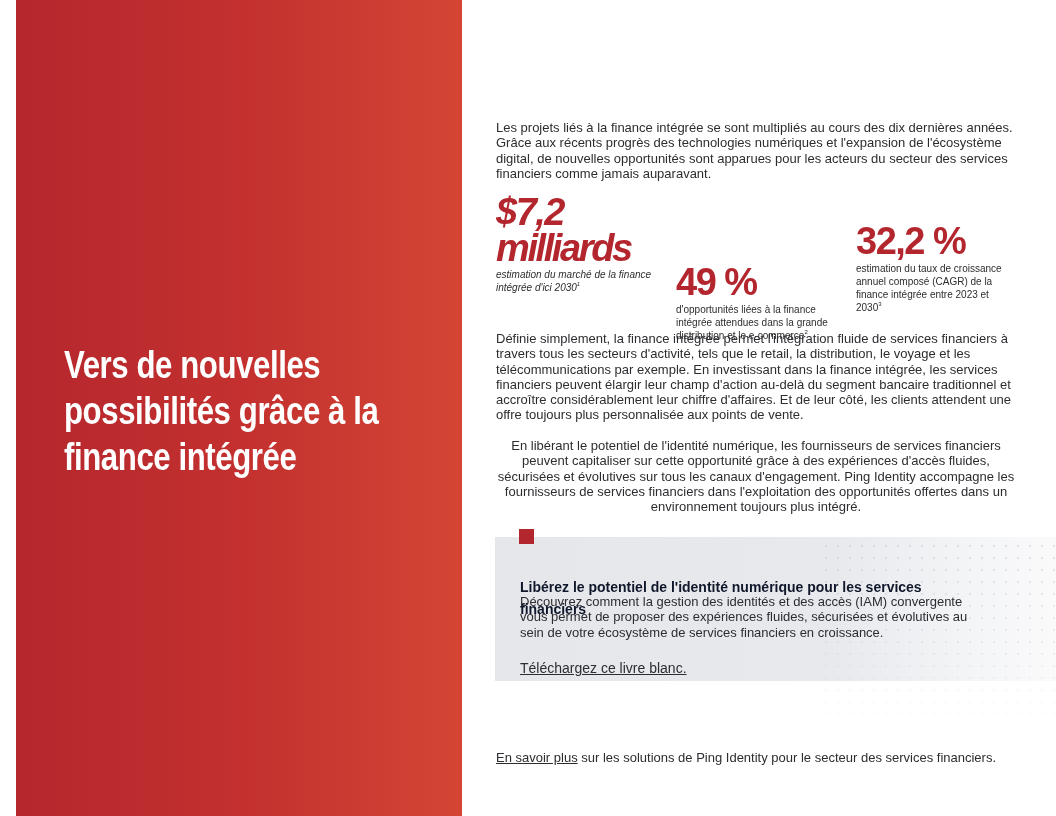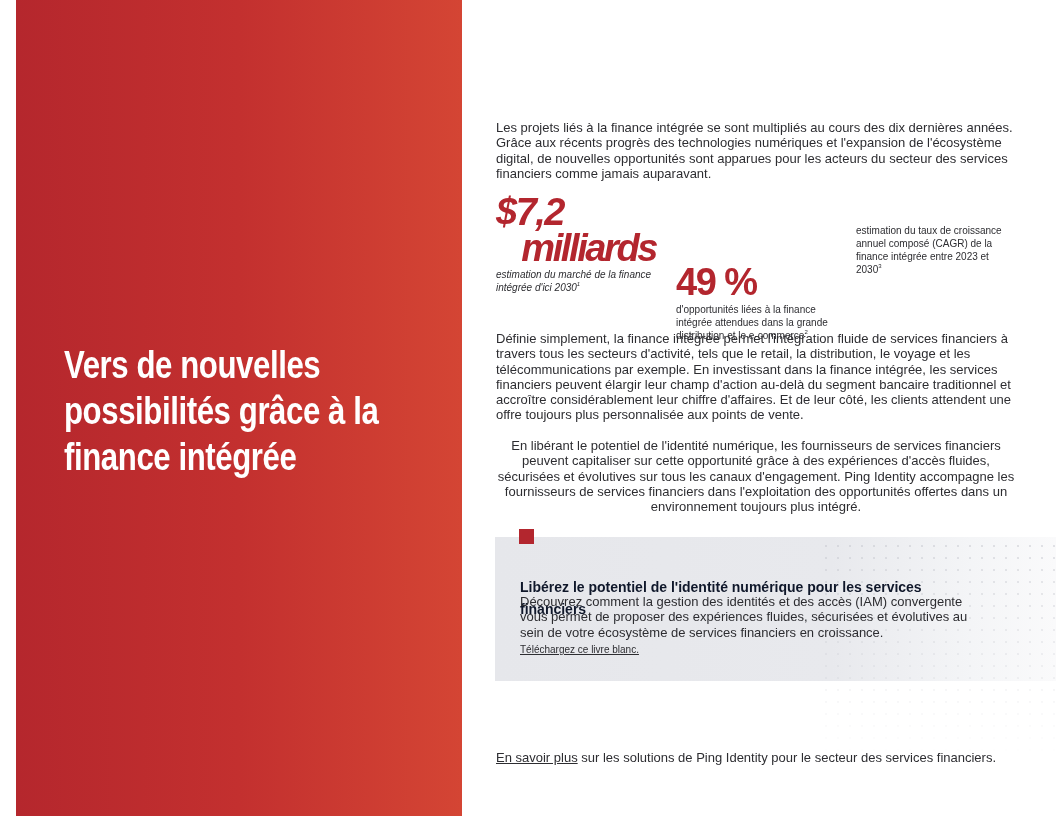--- a/index.html
+++ b/index.html
@@ -28,21 +28,21 @@
   .stat-big {
     font-family: "Liberation Sans", sans-serif; font-weight: bold;
     color: #b3262e; letter-spacing: -1.5px;
   }
   .stat-desc {
     font-family: "Liberation Sans", sans-serif; font-size: 10px; line-height: 13px;
     color: #2d2d31;
   }
   .stat1 { left: 496px; top: 194px; width: 160px; font-style: italic; }
   .stat1 .stat-big { font-size: 38px; line-height: 36px; }
-  .stat1 .stat-big.line2 { letter-spacing: -2.4px; text-align: right; }
+  .stat1 .stat-big.line2 { letter-spacing: -2.4px; }
   .stat1 .stat-desc { margin-top: 2px; }
   .stat2 { left: 676px; top: 222px; width: 160px; margin-top: 41px; }
   .stat3 { left: 856px; top: 222px; width: 160px; }
   .stat2 .stat-big, .stat3 .stat-big { font-size: 38px; line-height: 38px; }
   .stat2 .stat-desc, .stat3 .stat-desc { margin-top: 2px; }
   sup { font-size: 6px; vertical-align: top; line-height: 6px; }
 
   .para2 { position: absolute; left: 496px; top: 331px; width: 520px; }
   .para3 { position: absolute; left: 496px; top: 438px; width: 520px; text-align: center; }
 
@@ -60,22 +60,22 @@
   .red-square {
     position: absolute; left: 519px; top: 529px; width: 15px; height: 15px; background: #b3262e;
   }
   .cta-title {
     position: absolute; left: 520px; top: 576px; width: 460px;
     font-family: "Liberation Sans", sans-serif; font-weight: bold; font-size: 14px; line-height: 22px;
     color: #0f172a;
   }
   .cta-desc { position: absolute; left: 520px; top: 594px; width: 470px; }
   .cta-link {
-    position: absolute; left: 520px; top: 644px;
-    font-family: "Liberation Sans", sans-serif; font-size: 10px; color: #2d2d31;
+    position: absolute; left: 520px; top: 660px;
+    font-family: "Liberation Sans", sans-serif; font-size: 14px; color: #2d2d31;
     text-decoration: underline; cursor: pointer;
   }
   .footer-line { position: absolute; left: 496px; top: 706px; width: 540px; margin-top: 44px; }
   .footer-link { text-decoration: underline; cursor: pointer; color: #2d2d31; }
 </style>
 </head>
 <body>
 
 <div class="left-panel">
   <div class="left-title">
@@ -92,20 +92,21 @@
   <div class="stat-big line2">milliards</div>
   <div class="stat-desc"><span>estimation du marché de la finance intégrée d'ici 2030</span><sup>1</sup></div>
 </div>
 
 <div class="stat stat2">
   <div class="stat-big">49 %</div>
   <div class="stat-desc"><span>d'opportunités liées à la finance intégrée attendues dans la grande distribution et le e-commerce</span><sup>2</sup></div>
 </div>
 
 <div class="stat stat3">
+  <div class="stat-big">32,2 %</div>
   <div class="stat-desc"><span>estimation du taux de croissance annuel composé (CAGR) de la finance intégrée entre 2023 et 2030</span><sup>3</sup></div>
 </div>
 
 <p class="body-text para2">Définie simplement, la finance intégrée permet l'intégration fluide de services financiers à travers tous les secteurs d'activité, tels que le retail, la distribution, le voyage et les télécommunications par exemple. En investissant dans la finance intégrée, les services financiers peuvent élargir leur champ d'action au-delà du segment bancaire traditionnel et accroître considérablement leur chiffre d'affaires. Et de leur côté, les clients attendent une offre toujours plus personnalisée aux points de vente.</p>
 <p class="body-text para3">En libérant le potentiel de l'identité numérique, les fournisseurs de services financiers peuvent capitaliser sur cette opportunité grâce à des expériences d'accès fluides, sécurisées et évolutives sur tous les canaux d'engagement. Ping Identity accompagne les fournisseurs de services financiers dans l'exploitation des opportunités offertes dans un environnement toujours plus intégré.</p>
 
 <div class="cta-box"></div>
 <div class="dots"></div>
 <div class="red-square"></div>
 <h2 class="cta-title">Libérez le potentiel de l'identité numérique pour les services financiers</h2>

